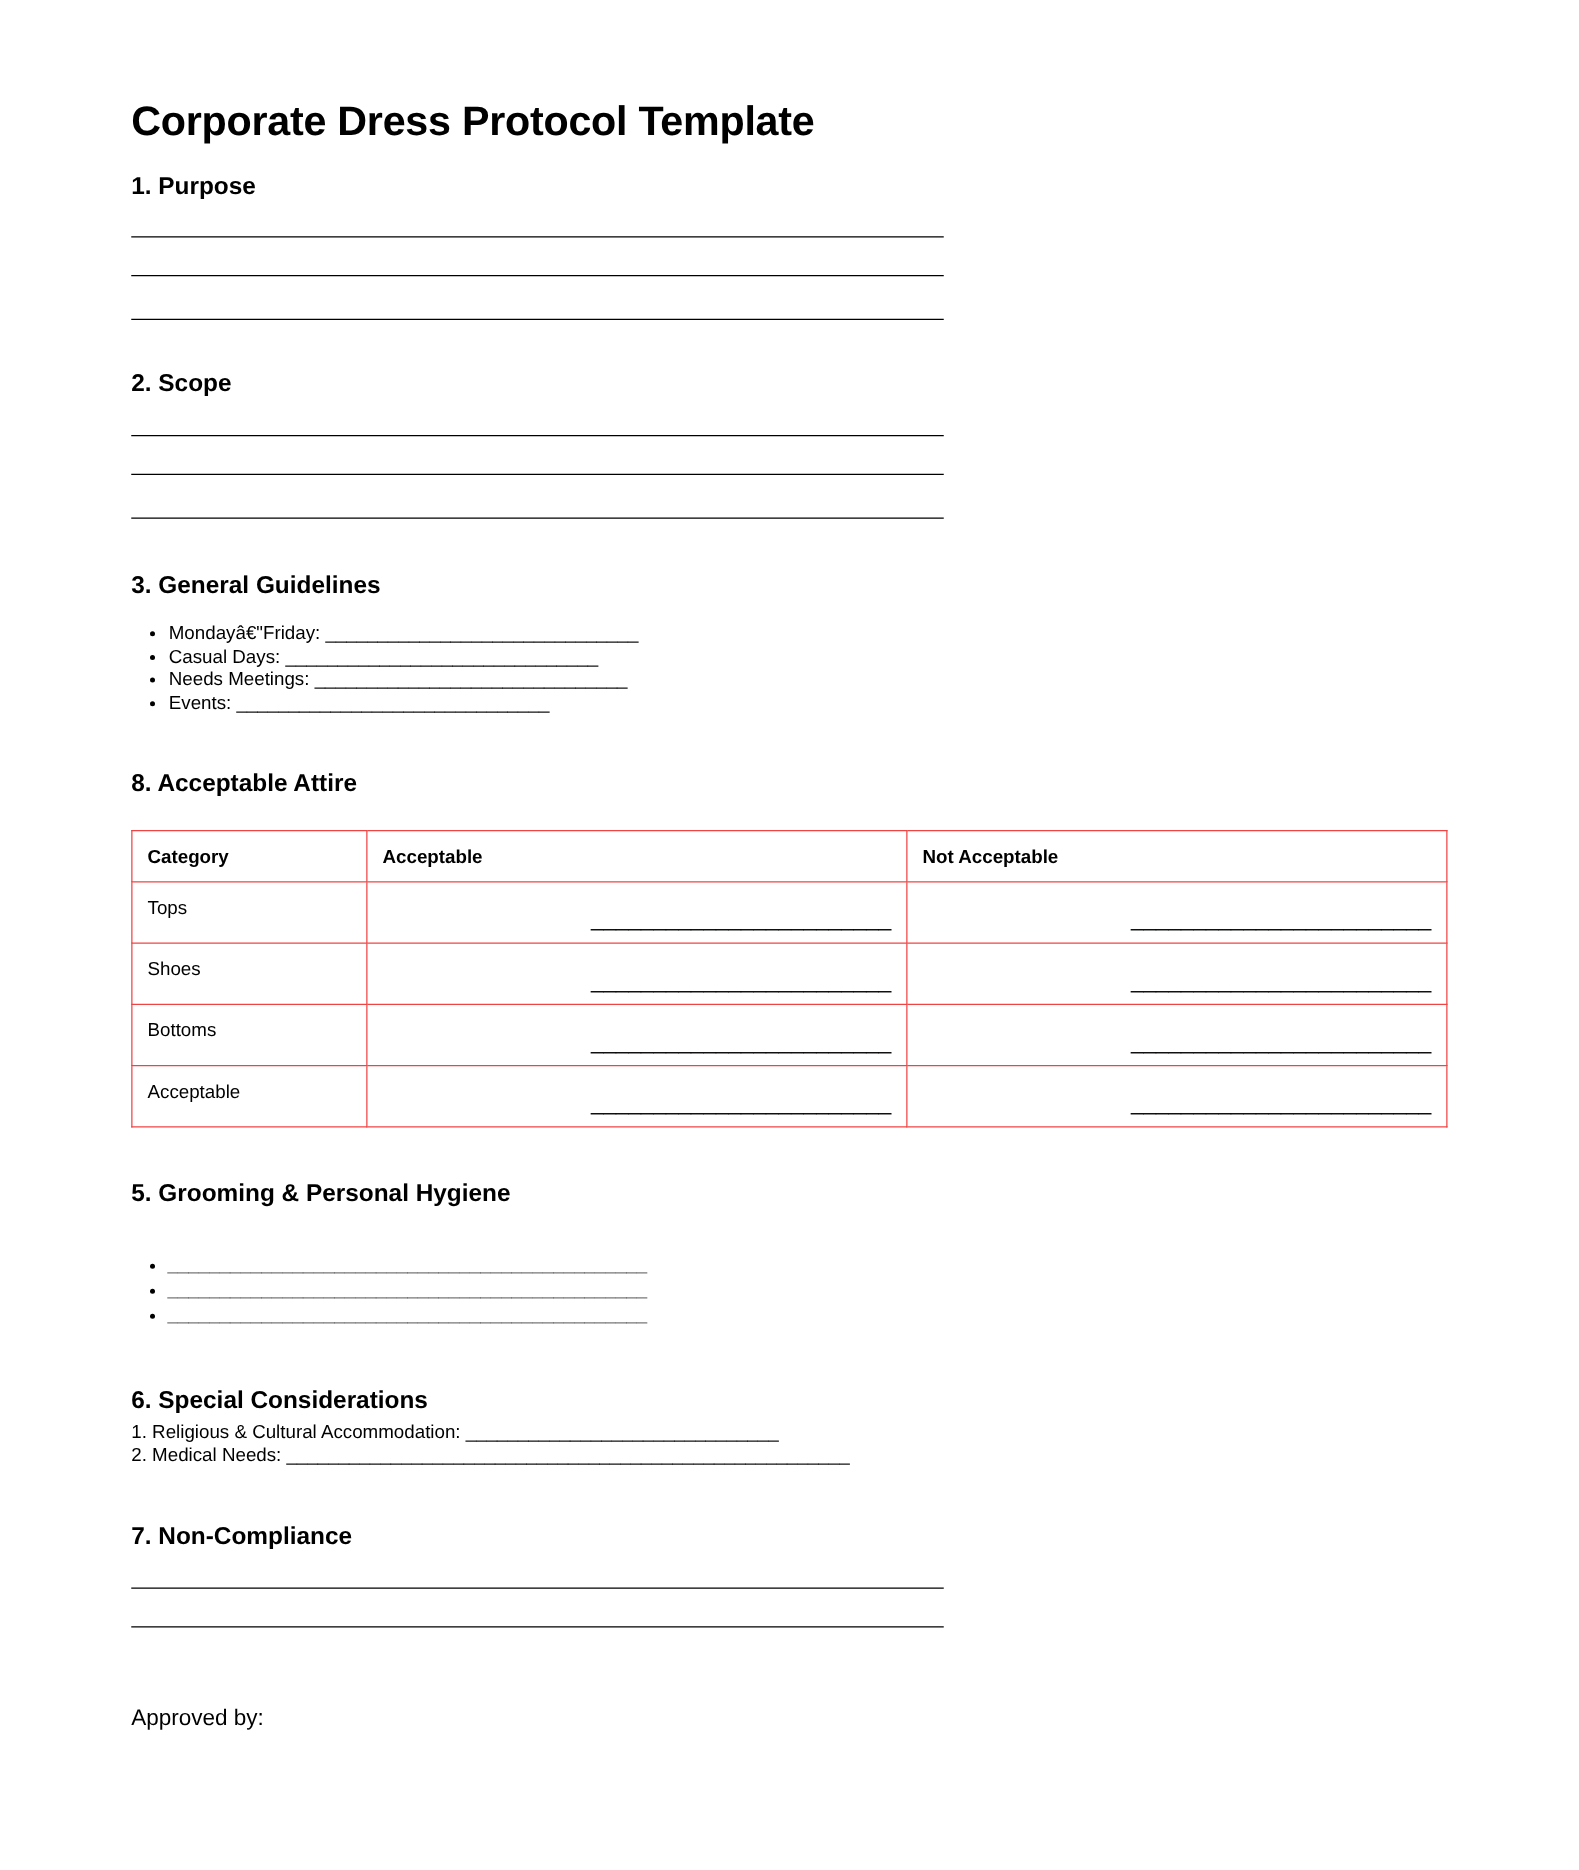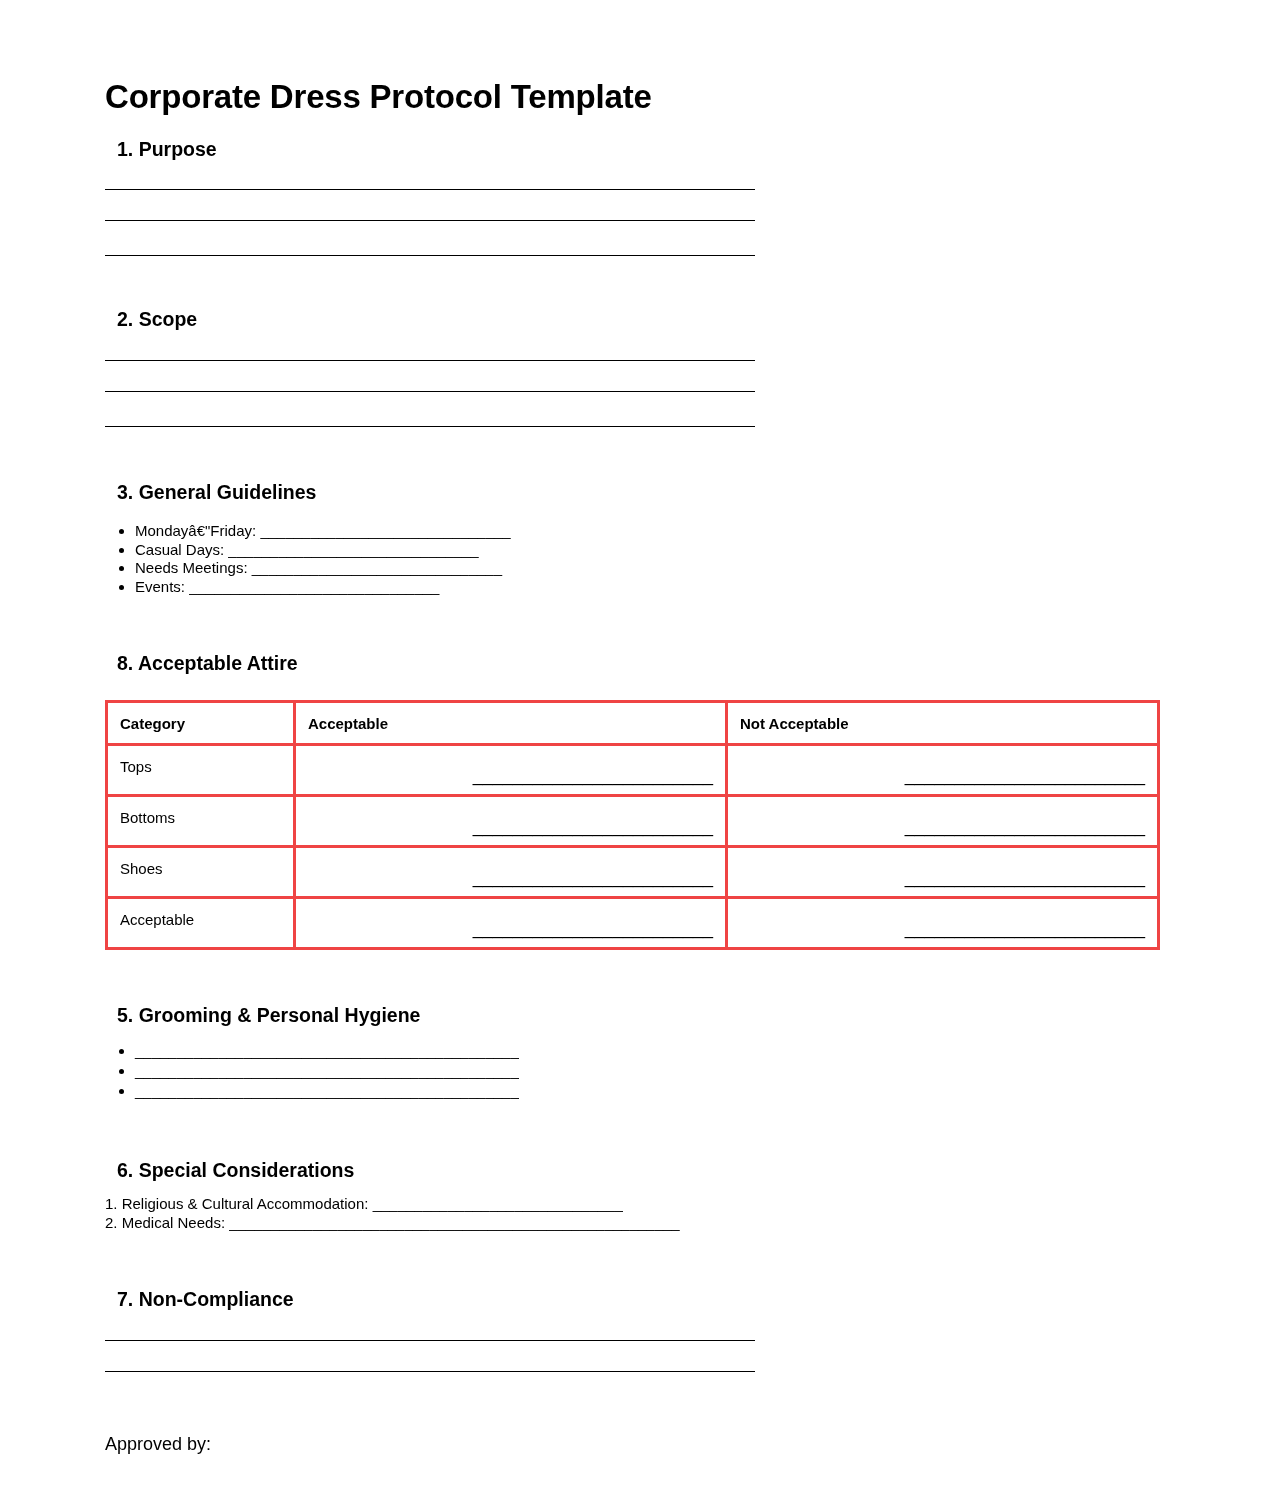--- a/index.html
+++ b/index.html
@@ -29,21 +29,21 @@
     font-weight: bold;
     letter-spacing: -0.2px;
     margin: 0 0 22px 0;
     line-height: 1.15;
   }
 
   
   .sec-heading {
     font-size: 19.5px;
     font-weight: bold;
-    margin: 12px;
+    margin: 0;
     line-height: 1.2;
   }
 
   
   .section { margin-bottom: 0; }
 
   
   .rule-lines { width: 650px; }
   .rule-line {
     border-bottom: 1.6px solid #000;
@@ -59,21 +59,21 @@
     padding-left: 30px;
     list-style-type: disc;
   }
   ul.bullets li {
     font-size: 15px;
     line-height: 18.5px;
     margin: 0;
     padding: 0;
     white-space: pre;
   }
-  ul.bullets.blank-bullets { margin-top: 14px; }
+  ul.bullets.blank-bullets { margin-top: 36px; font-style: italic; }
   ul.bullets.blank-bullets li { line-height: 20px; }
 
   .fill { letter-spacing: 0px; }
 
   
   .num-lines { margin-top: 4px; }
   .num-line {
     font-size: 15px;
     line-height: 19px;
     white-space: pre;
@@ -81,21 +81,21 @@
 
   
   table.attire {
     border-collapse: collapse;
     width: 1052px;
     margin-top: 24px;
     table-layout: fixed;
   }
   table.attire th,
   table.attire td {
-    border: 3px solid #ef4444;
+    border: 1px solid #ef4444;
     text-align: left;
     vertical-align: top;
     padding: 12px 12px 10px 12px;
   }
   table.attire th {
     font-size: 15px;
     font-weight: bold;
     height: 18px;
   }
   table.attire td {
@@ -185,30 +185,30 @@
         <tr>
           <td>Tops</td>
           <td>
               <span class="cell-fill">________________________</span>
             </td>
           <td>
               <span class="cell-fill">________________________</span>
             </td>
         </tr>
         <tr>
+          <td>Shoes</td>
+          <td>
+              <span class="cell-fill">________________________</span>
+            </td>
+          <td>
+              <span class="cell-fill">________________________</span>
+            </td>
+        </tr>
+        <tr>
           <td>Bottoms</td>
-          <td>
-              <span class="cell-fill">________________________</span>
-            </td>
-          <td>
-              <span class="cell-fill">________________________</span>
-            </td>
-        </tr>
-        <tr>
-          <td>Shoes</td>
           <td>
               <span class="cell-fill">________________________</span>
             </td>
           <td>
               <span class="cell-fill">________________________</span>
             </td>
         </tr>
         <tr>
           <td>Acceptable</td>
           <td>

